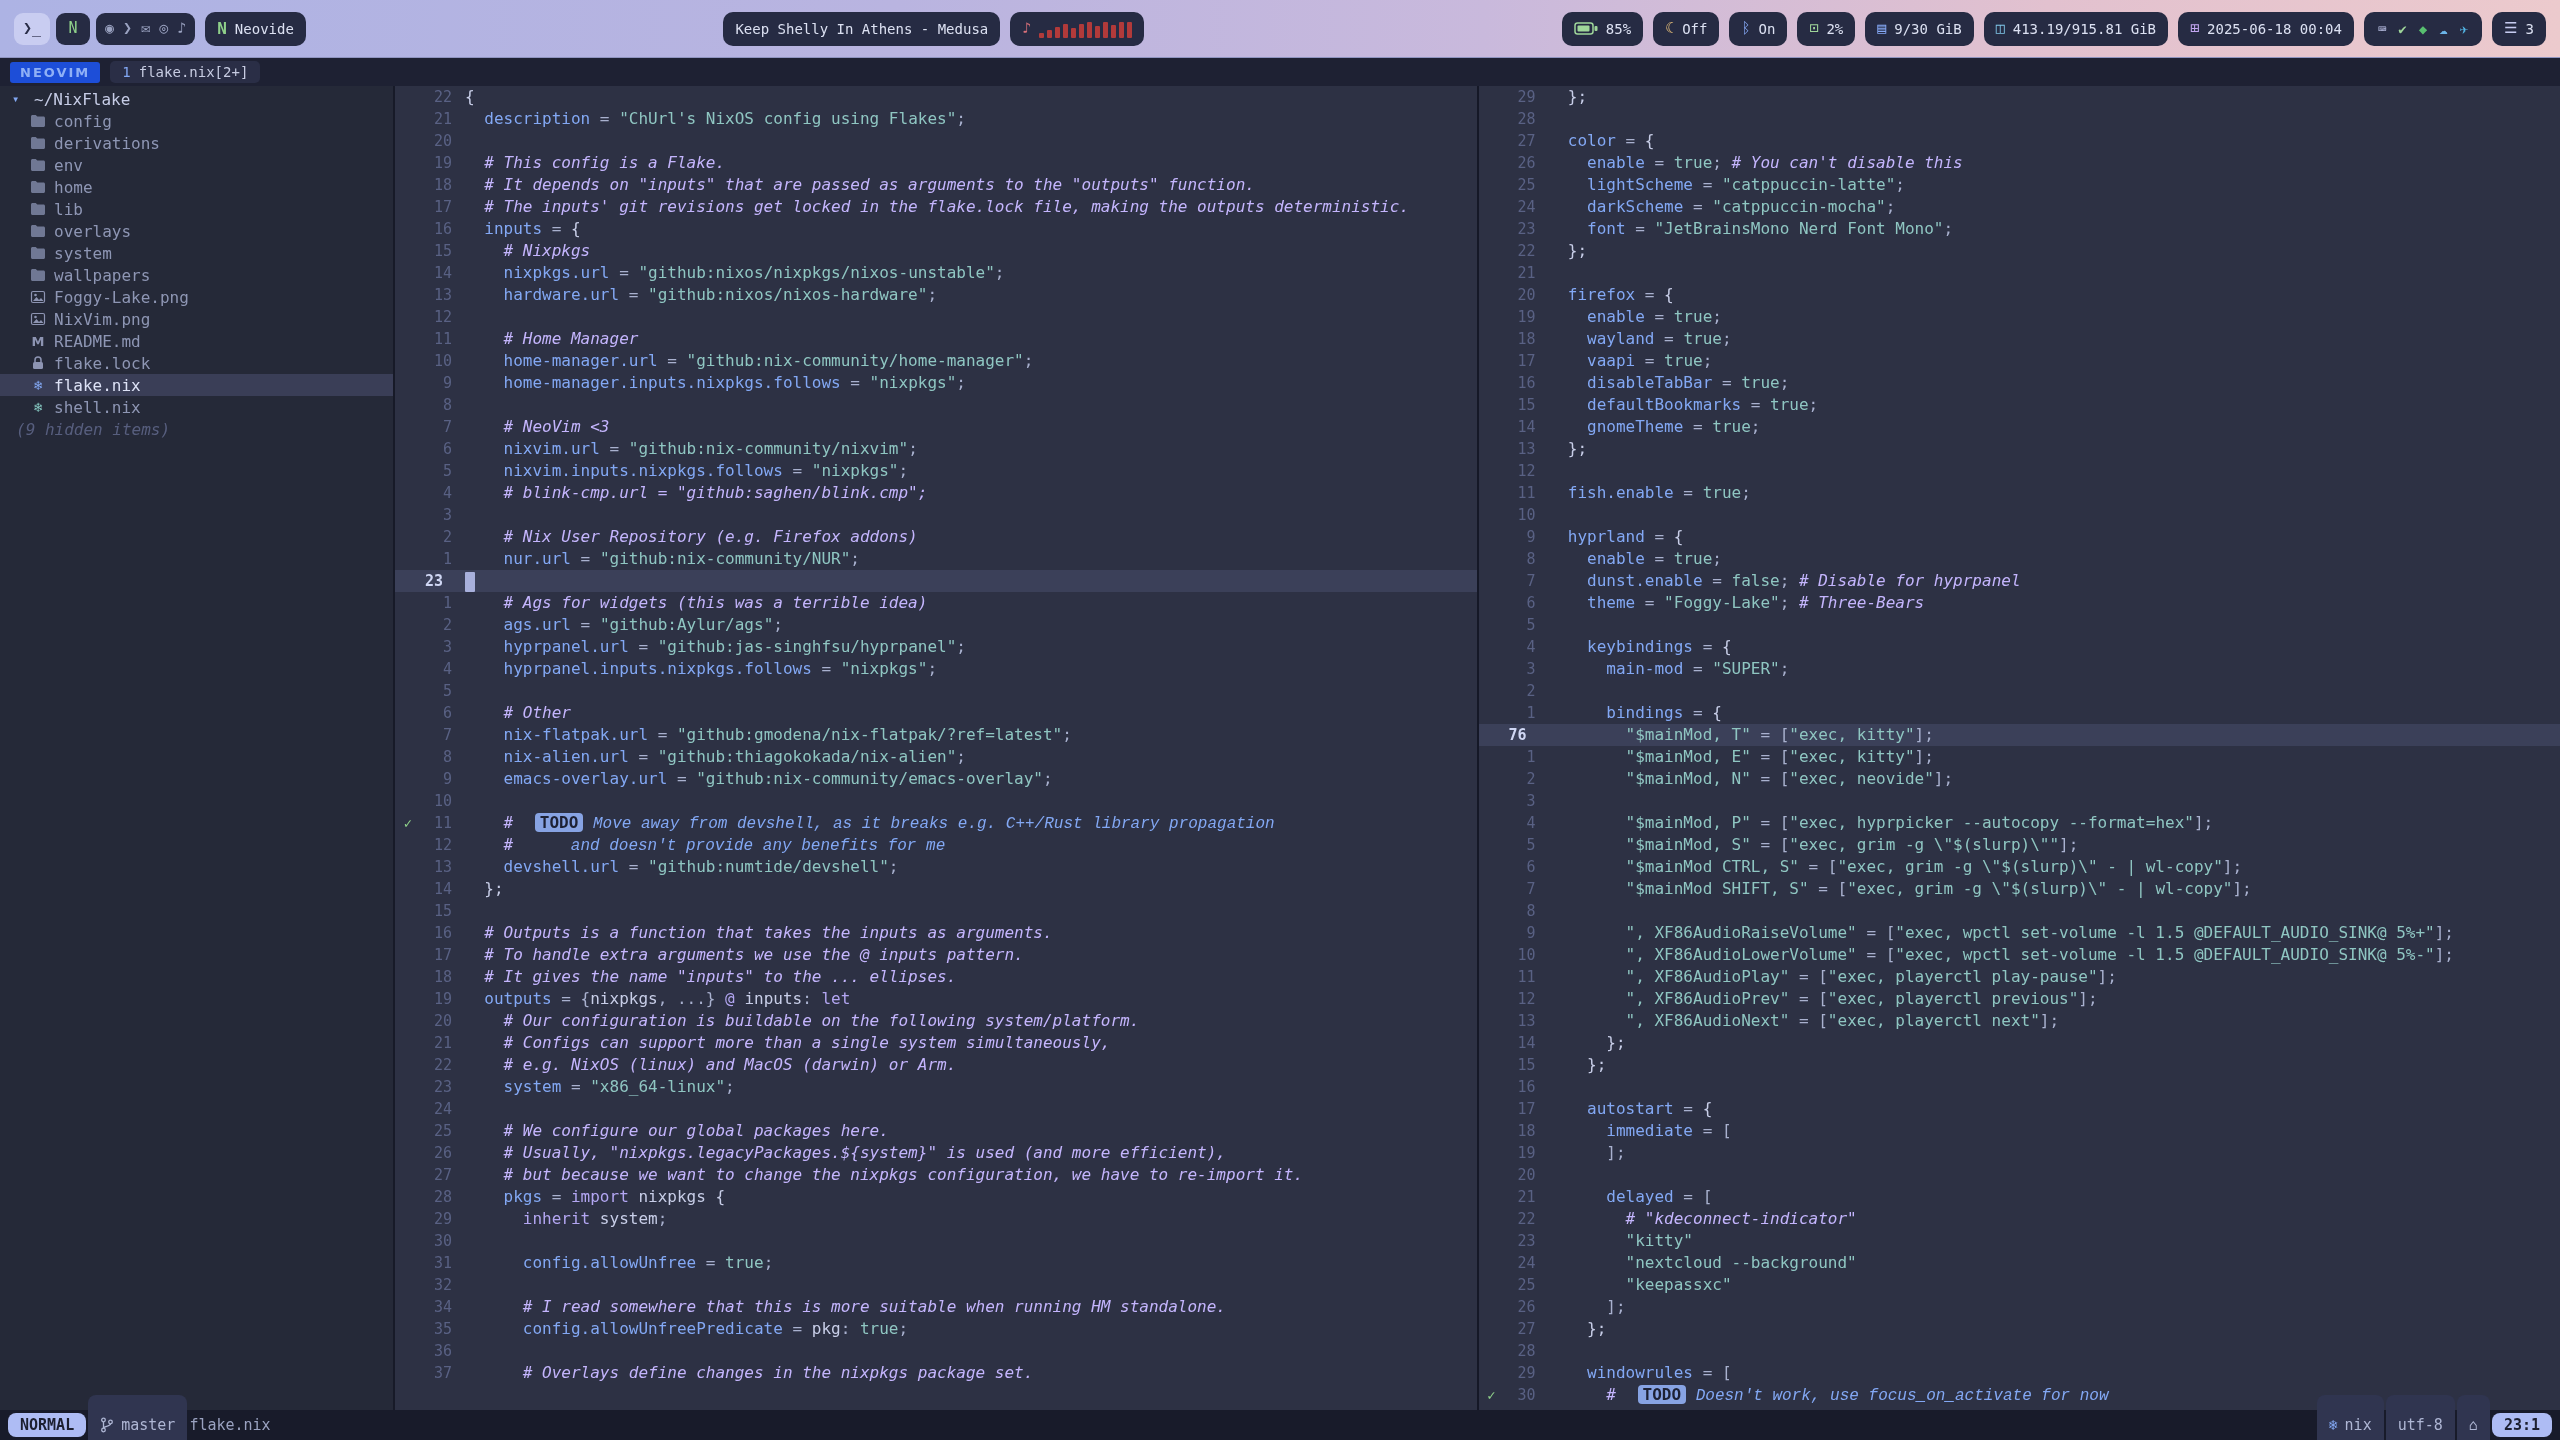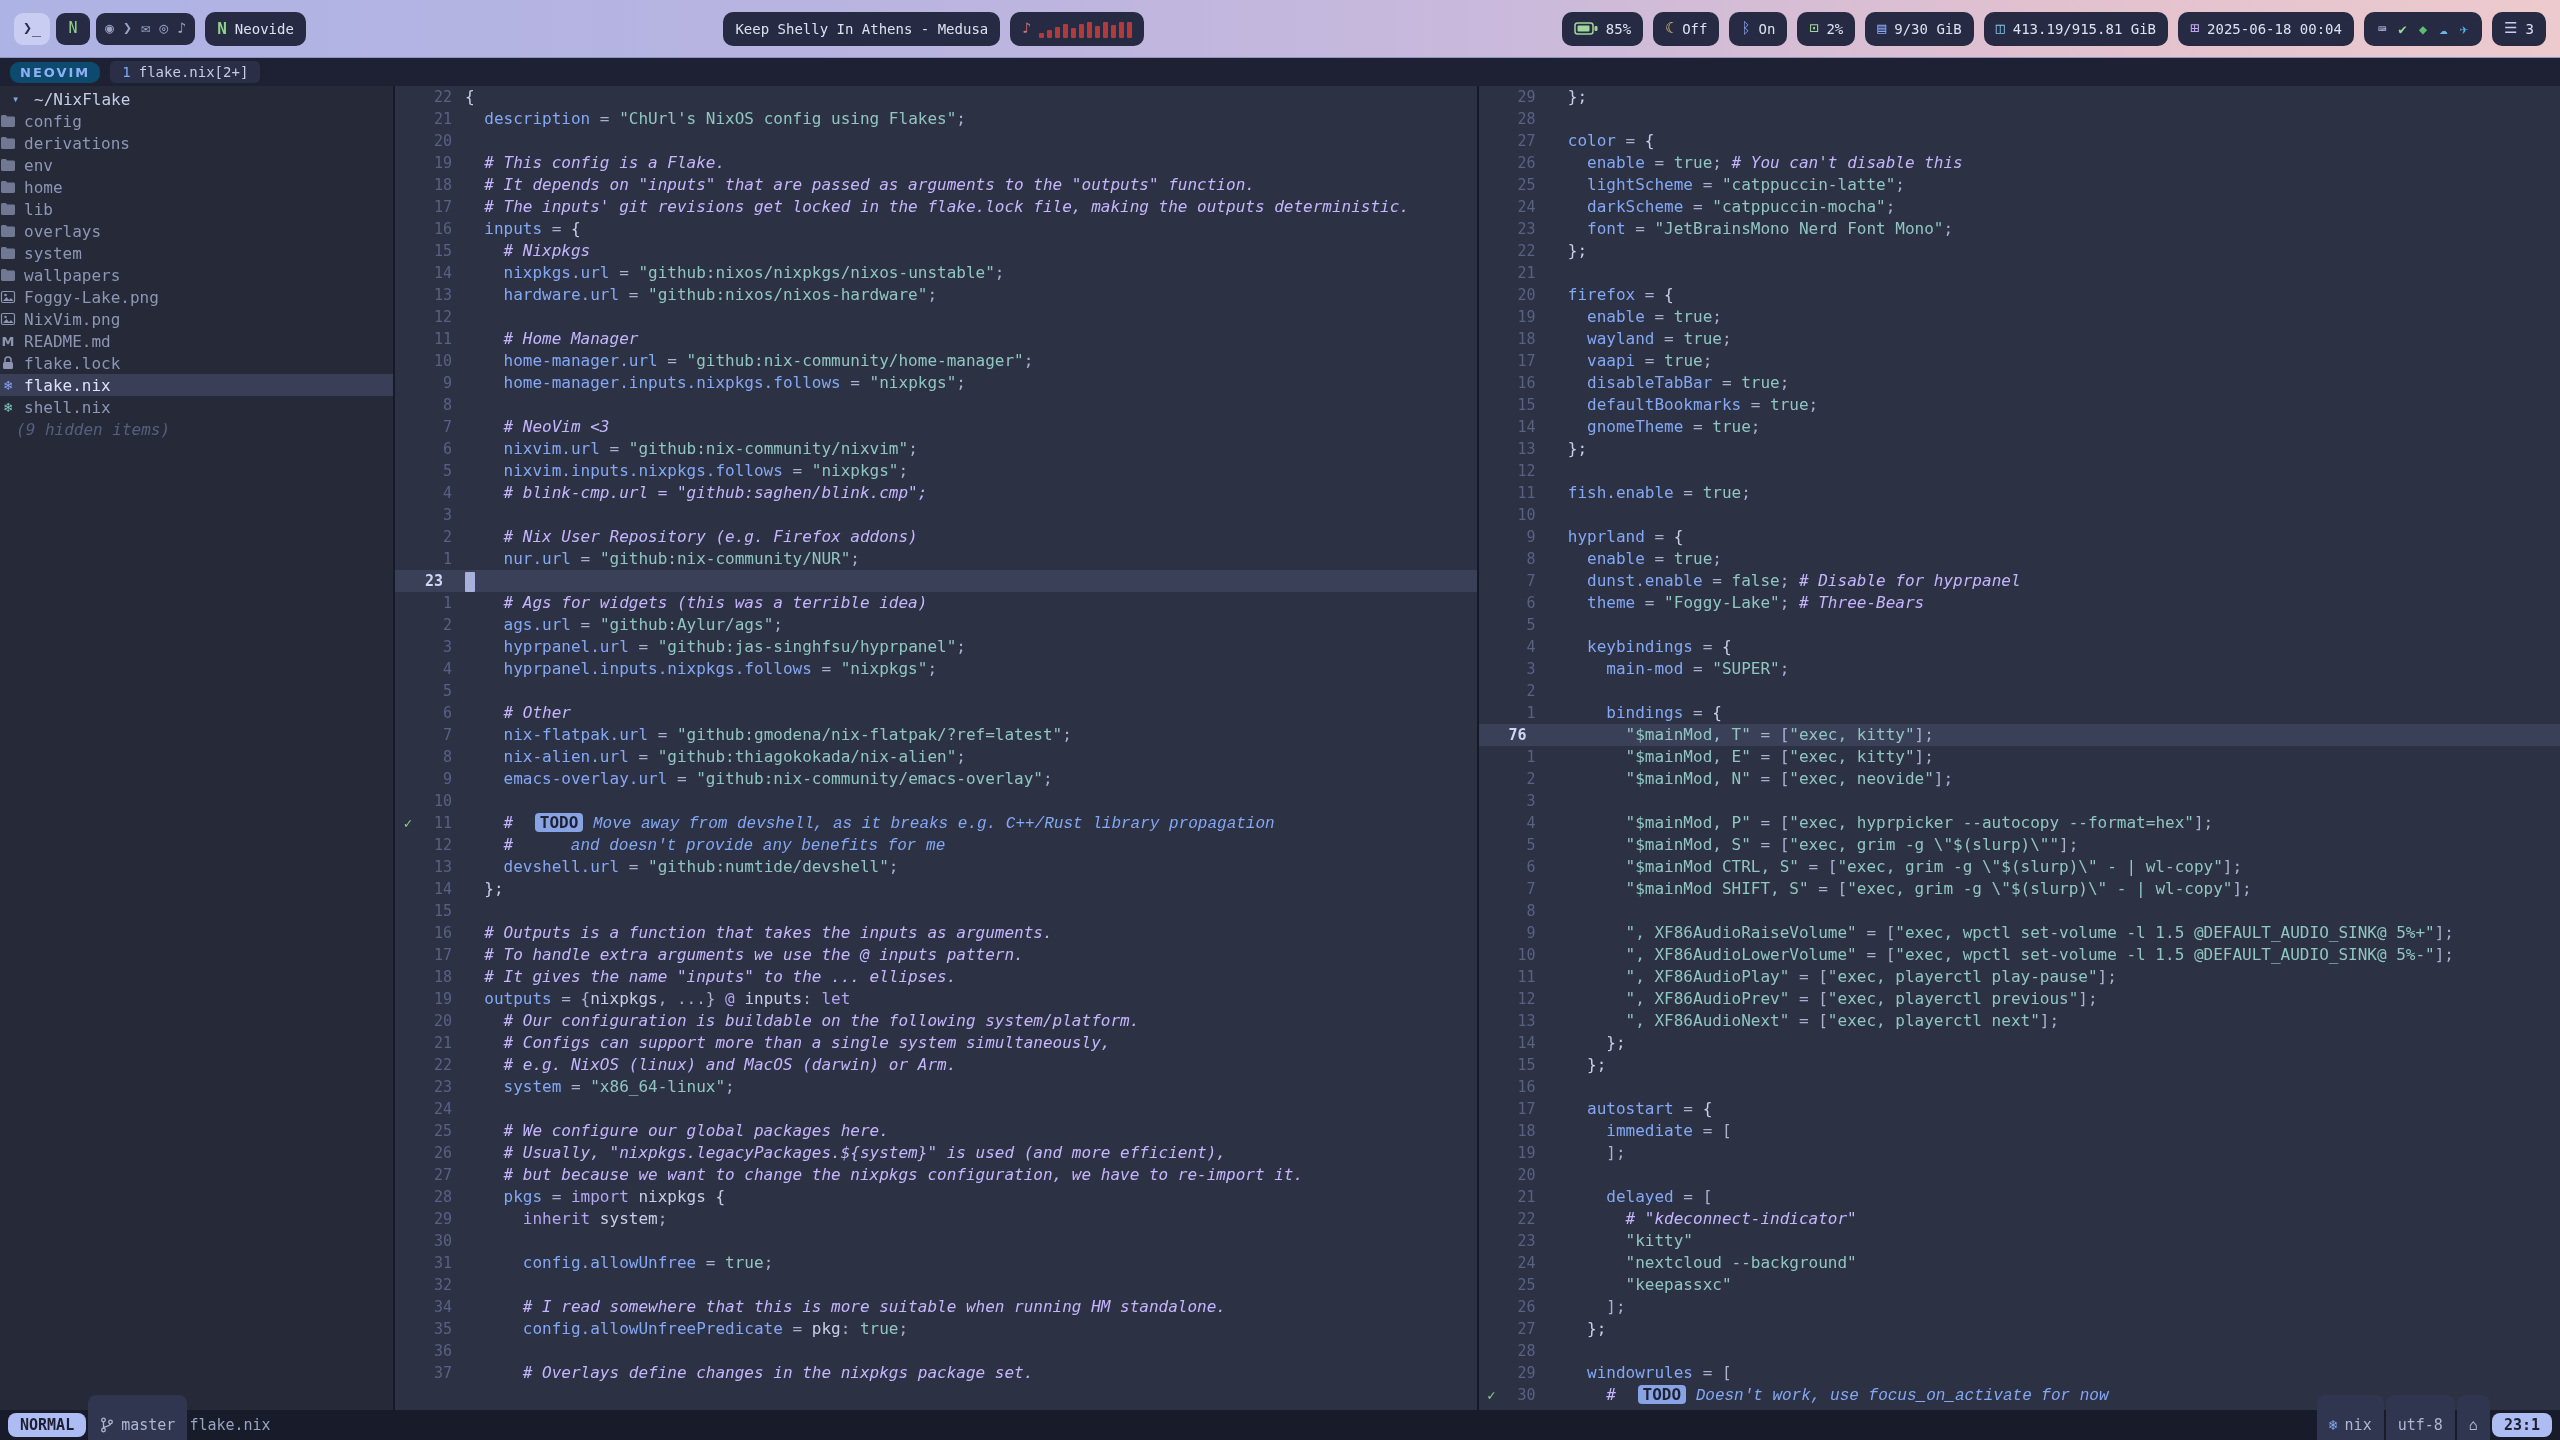--- a/index.html
+++ b/index.html
@@ -22,31 +22,31 @@
   .nvim-n { color:#8fd08a; font-weight:bold; font-size:16px; }
   .vbar { display:inline-block; width:5px; background:#b23a3a; border-radius:1px; align-self:flex-end; margin-bottom:8px; }
   .viz-wrap { display:flex; gap:3px; height:34px; align-items:flex-end; }
   .icon-glyph { font-size:15px; line-height:1; }
   .tray-icon { font-size:14px; line-height:1; padding:0 2px; }
   .batt { display:inline-block; }
 
   
   .nvim { flex:1; min-height:0; display:flex; flex-direction:column; background:#2d3144; }
   .tabline { height:28px; flex:none; background:#1e2133; display:flex; align-items:center; gap:10px; padding:0 10px; }
-  .nvlogo { background:#0c4a6e; color:#8fb0f6; font-family:"DejaVu Sans", sans-serif; font-weight:bold;
-            font-size:13px; letter-spacing:2px; padding:3px 10px; border-radius:9px; }
+  .nvlogo { background:#1d4ed8; color:#8fb0f6; font-family:"DejaVu Sans", sans-serif; font-weight:bold;
+            font-size:13px; letter-spacing:2px; padding:3px 10px; border-radius:3px; }
   .tab { background:#2a2e46; border-radius:5px; padding:3px 12px; font-size:14px; color:#c7cce2; display:flex; gap:8px; }
   .tab .tnum { color:#83a8f4; }
 
   .workrow { flex:1; min-height:0; display:flex; }
 
   
   .tree { width:395px; flex:none; background:#252938; border-right:2px solid #171a28; overflow:hidden;
           font-size:16px; color:#8e96b4; padding-top:2px; }
-  .trow { height:22px; display:flex; align-items:center; gap:8px; white-space:nowrap; }
+  .trow { height:22px; display:flex; align-items:center; gap:8px; padding-left:30px; white-space:nowrap; }
   .trow.root { padding-left:12px; color:#c6cce6; }
   .trow.selected { background:#3a3e57; color:#dde2f6; }
   .trow.note { color:#575e7e; font-style:italic; padding-left:16px; }
   .ticon { width:16px; height:16px; flex:none; display:inline-flex; align-items:center; justify-content:center; }
   .snow { font-size:14px; }
   .mtext { color:#8d94b2; font-weight:bold; font-size:13px; font-family:"DejaVu Sans", sans-serif; }
   .chev { color:#82a7f2; font-size:12px; width:14px; }
 
   
   .pane { flex:1; min-width:0; overflow:hidden; background:#2d3144; }

